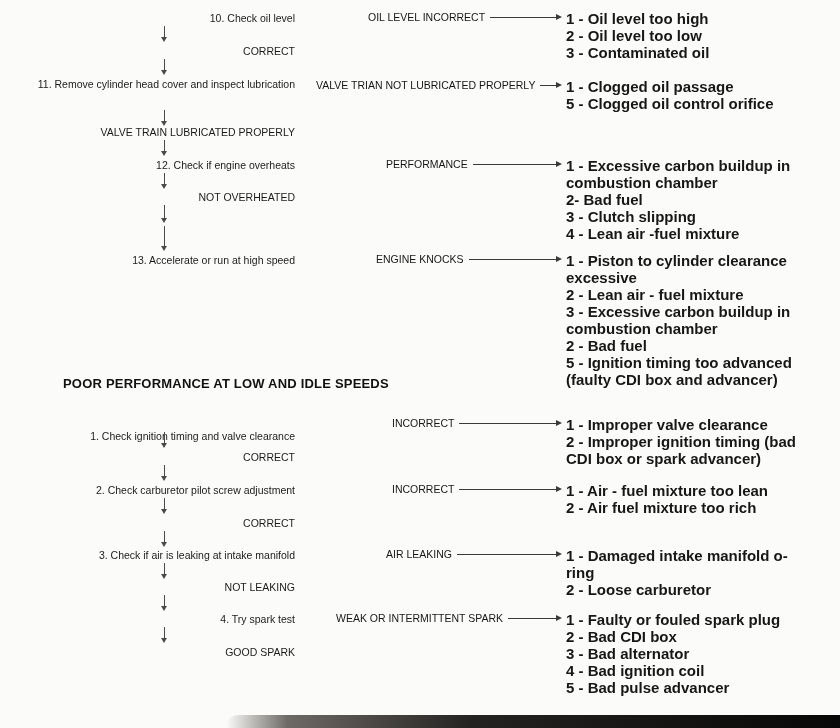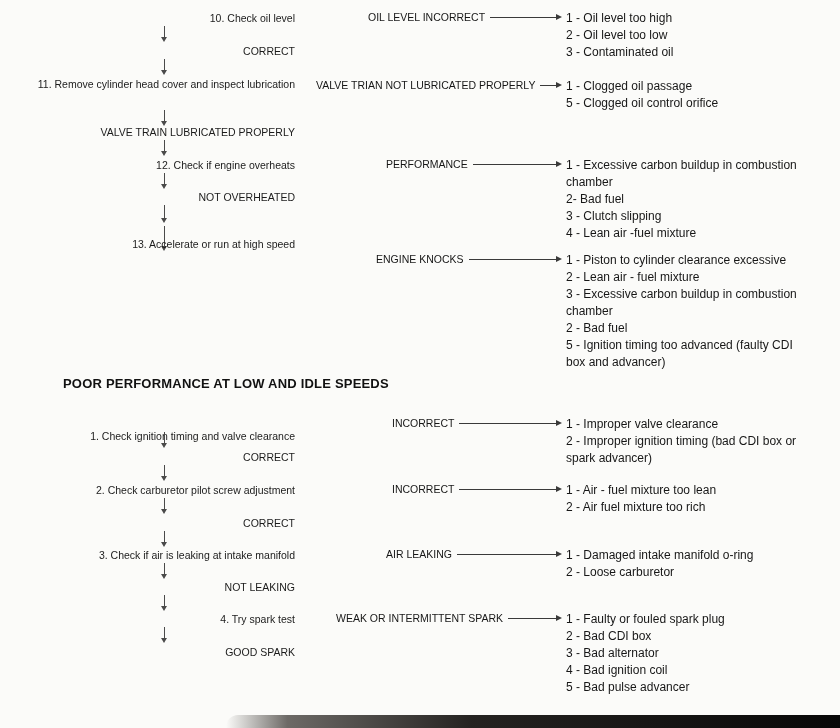--- a/index.html
+++ b/index.html
@@ -30,21 +30,21 @@
     position:absolute; display:flex; align-items:center; height:14px;
   }
   .cond { font-size:10.5px; white-space:nowrap; color:#161616; }
   .bline { flex:1; height:0; border-top:1px solid #3a3a3a; margin-left:5px; }
   .ahead {
     width:0; height:0; flex:0 0 auto;
     border-top:3.5px solid transparent; border-bottom:3.5px solid transparent;
     border-left:6px solid #3a3a3a;
   }
   .causes { position:absolute; left:566px; width:244px; }
-  .cause { font-size:12px; line-height:17px; color:#171717; }
+  .cause { font-size:15px; line-height:17px; color:#171717;font-weight:bold; }
   .scan-edge {
     position:absolute; bottom:0; left:226px; right:0; height:13px;
     background:linear-gradient(to right,
       rgba(60,55,48,0) 0%, rgba(48,44,40,0.7) 10%,
       rgba(25,23,21,0.95) 40%, rgba(8,8,8,1) 100%);
     border-top-left-radius:12px;
   }
 </style>
 </head>
 <body>
@@ -57,21 +57,21 @@
   <div class="varrow" style="top:59px;height:11px"></div>
   <div class="step" style="top:76px">11. Remove cylinder head cover and inspect lubrication</div>
   <div class="varrow" style="top:110px;height:11px"></div>
   <div class="step" style="top:124px">VALVE TRAIN LUBRICATED PROPERLY</div>
   <div class="varrow" style="top:140px;height:11px"></div>
   <div class="step" style="top:157px">12. Check if engine overheats</div>
   <div class="varrow" style="top:173px;height:11px"></div>
   <div class="step" style="top:189px">NOT OVERHEATED</div>
   <div class="varrow" style="top:205px;height:13px"></div>
   <div class="varrow" style="top:226px;height:20px"></div>
-  <div class="step" style="top:236px">13. Accelerate or run at high speed</div>
+  <div class="step" style="top:252px">13. Accelerate or run at high speed</div>
 
   <div class="branch" style="top:10px;left:368px;width:194px">
     <span class="cond">OIL LEVEL INCORRECT</span>
     <span class="bline"></span>
     <span class="ahead"></span>
   </div>
   <div class="causes" style="top:10px">
     <div class="cause">1 - Oil level too high</div>
     <div class="cause">2 - Oil level too low</div>
     <div class="cause">3 - Contaminated oil</div>

